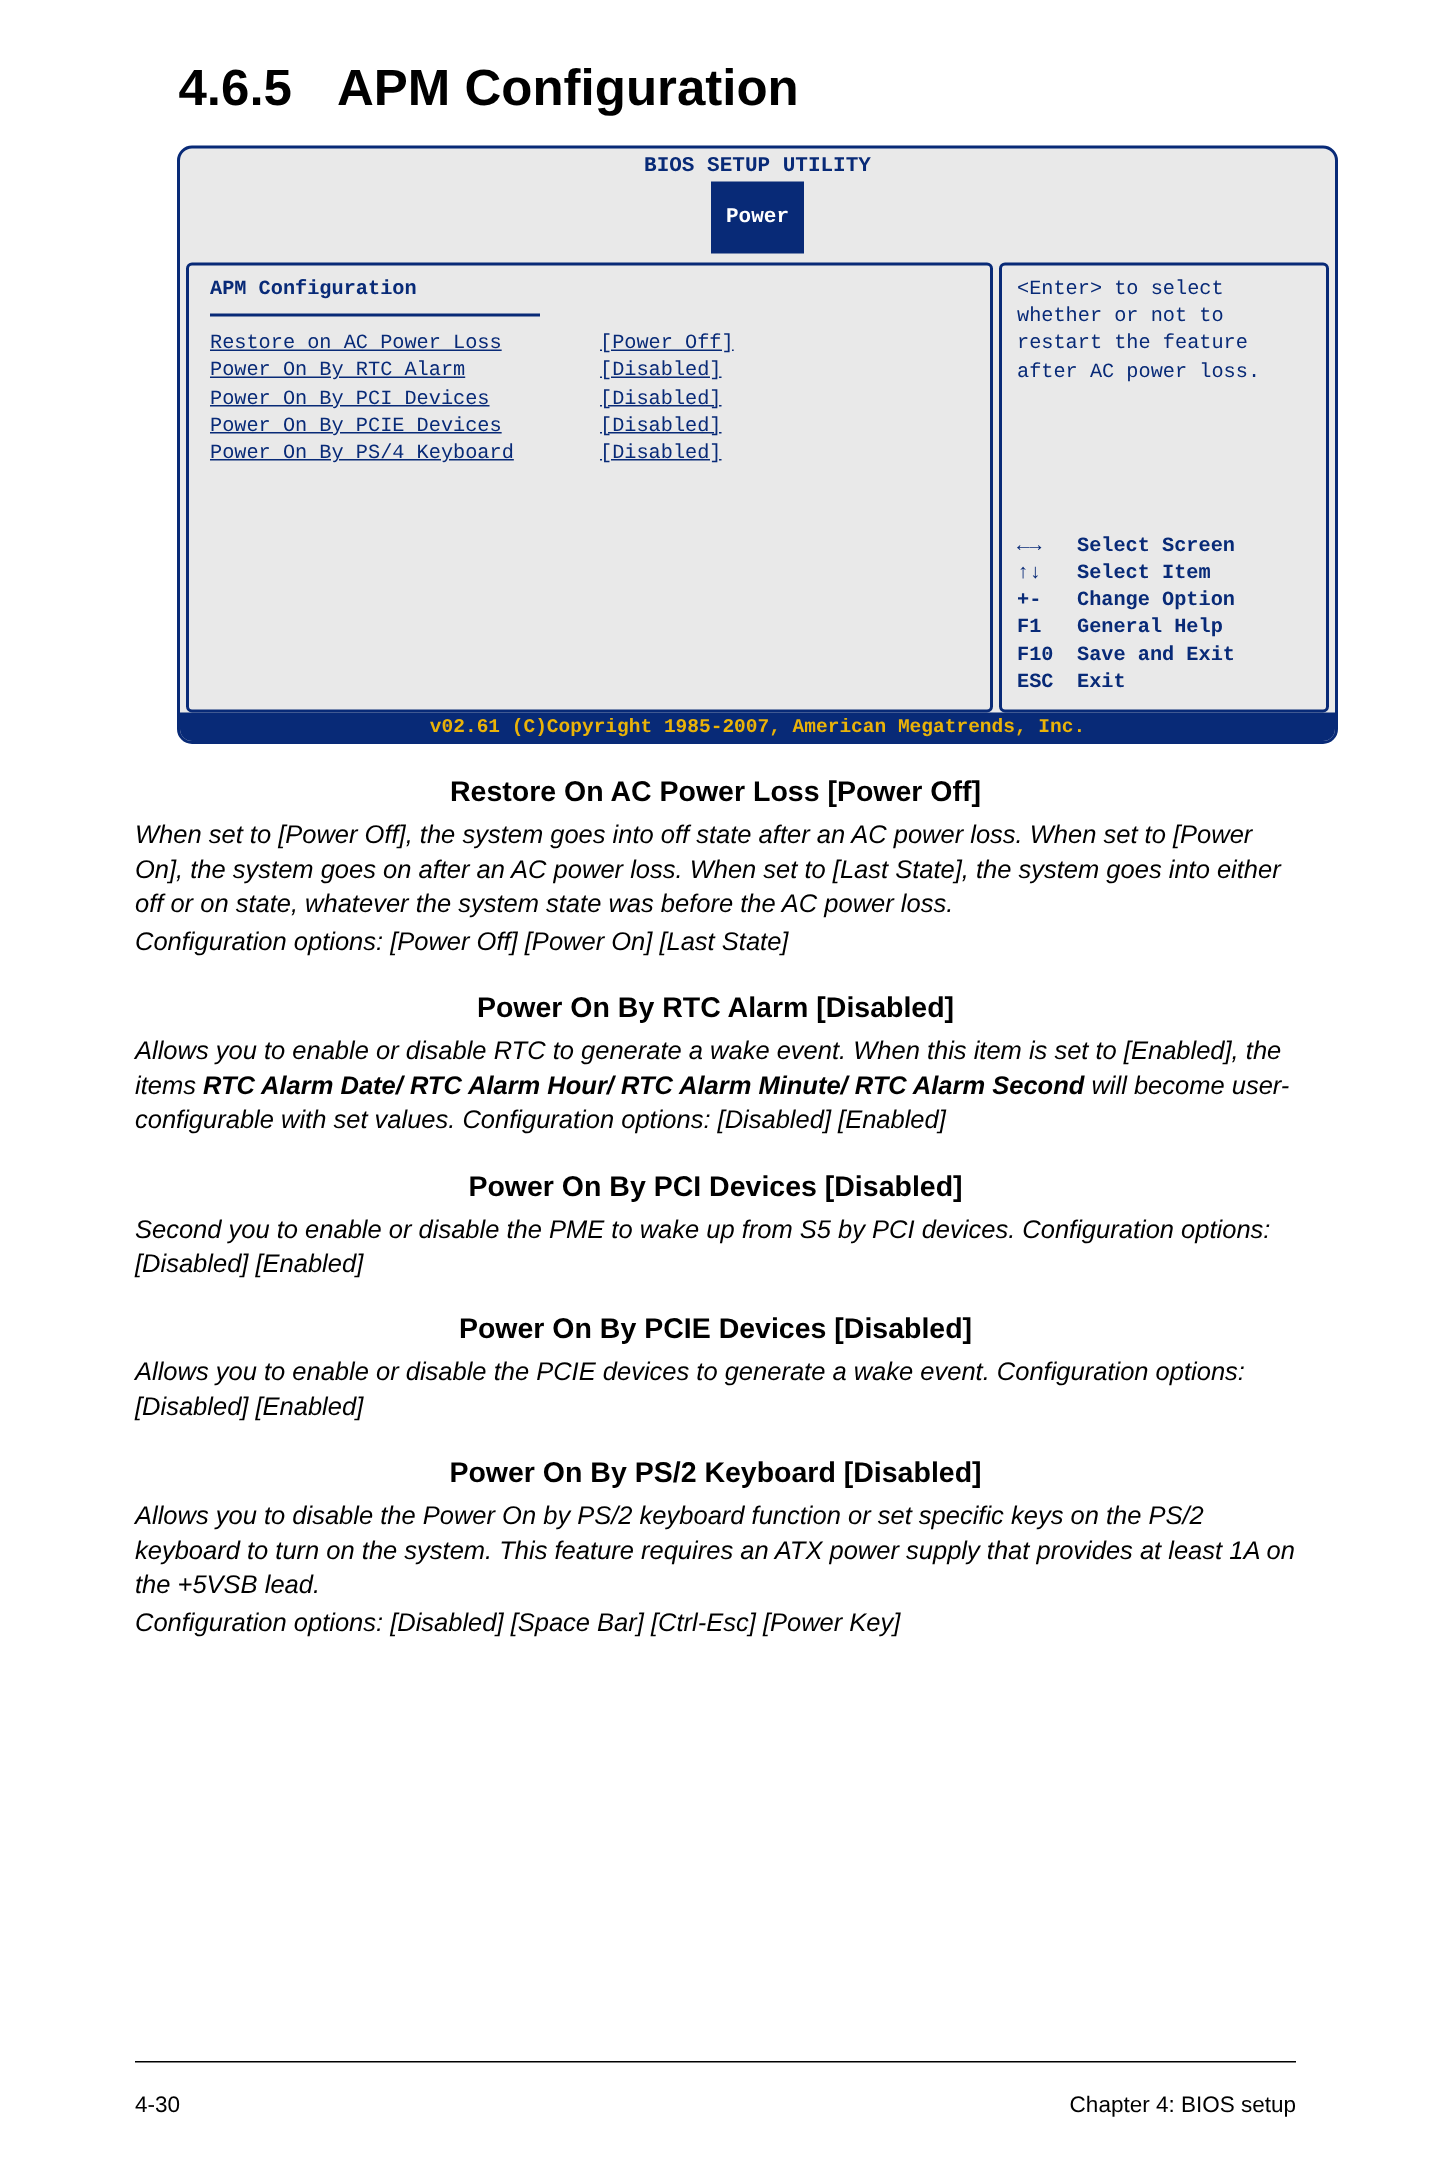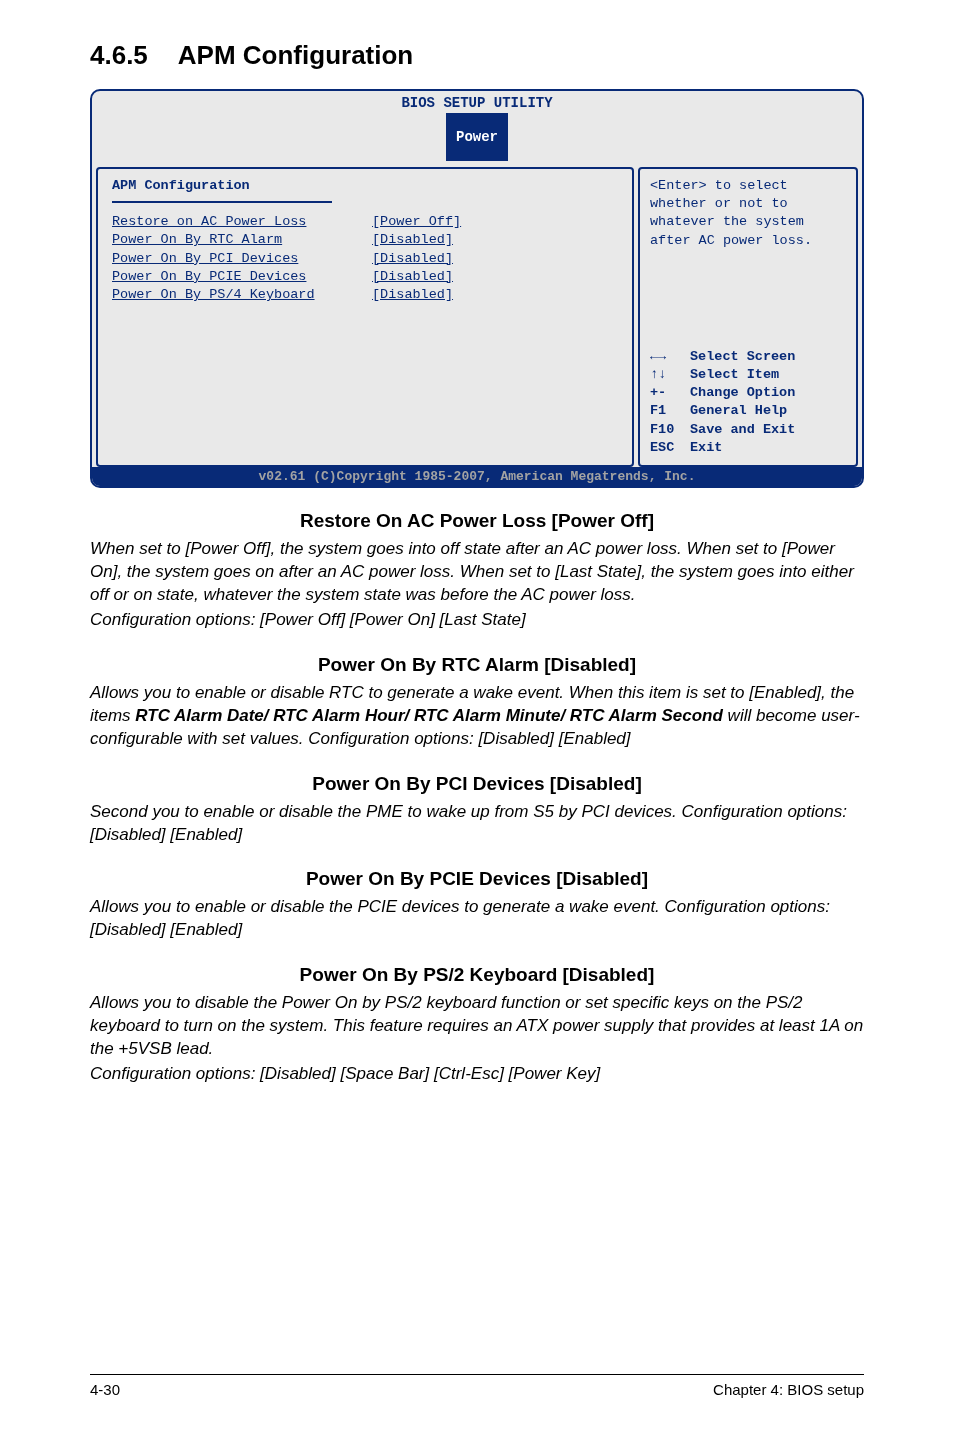--- a/index.html
+++ b/index.html
@@ -6,36 +6,38 @@
   body {
     width: 954px;
     height: 1438px;
     background: #ffffff;
     font-family: Arial, Helvetica, sans-serif;
     color: #000000;
     padding: 40px 90px 30px 90px;
     position: relative;
   }
   .section-heading {
-    font-size: 26px;
+    font-size: 34px;
     font-weight: bold;
     margin-bottom: 18px;
+    margin-left: 29px;
   }
   .section-number { display: inline-block; margin-right: 30px; }
 
   
   .bios-box {
     border: 2.5px solid #082a77;
     border-radius: 10px;
     background: #e9e9e9;
     width: 100%;
     position: relative;
     overflow: hidden;
     margin-bottom: 20px;
     font-family: "Courier New", monospace;
+    margin-left: 28px;
   }
   .bios-titlebar {
     text-align: center;
     padding-top: 4px;
     font-size: 14px;
     font-weight: bold;
   }
   .title-blue { color: #082a77; }
   .title-chip {
     display: inline-block;
@@ -84,21 +86,21 @@
   }
   .nav-help {
     font-weight: bold;
     color: #082a77;
     line-height: 1.35;
   }
   .nav-help .row { display: flex; }
   .nav-help .key { width: 40px; }
   .bios-footer {
     background: #082a77;
-    color: #a3a3a3;
+    color: #eab308;
     text-align: center;
     font-size: 13px;
     padding: 2px 0;
     font-family: "Courier New", monospace;
     font-weight: bold;
   }
 
   .sub-heading {
     font-size: 19px;
     font-weight: bold;
@@ -108,25 +110,25 @@
   }
   .body-text {
     font-size: 17px;
     line-height: 1.35;
     margin-bottom: 2px;
     font-style: italic;
   }
 
   .page-footer {
     position: absolute;
-    bottom: 40px;
+    bottom: 26px;
     left: 90px;
     right: 90px;
     border-top: 1px solid #000;
-    padding-top: 6px;
+    padding-top: 20px;
     display: flex;
     justify-content: space-between;
     font-size: 15px;
   }
 </style>
 </head>
 <body>
 
 <h2 class="section-heading">
   <span class="section-number">4.6.5</span><span>APM Configuration</span>
@@ -159,21 +161,21 @@
       </div>
       <div class="cfg-row">
         <span class="cfg-label">Power On By PS/4 Keyboard</span>
         <span class="cfg-val">[Disabled]</span>
       </div>
     </div>
     <div class="pane right-pane">
       <div>
         <div>&lt;Enter&gt; to select</div>
         <div>whether or not to</div>
-        <div>whatever the system</div>
+        <div>restart the feature</div>
         <div>after AC power loss.</div>
       </div>
       <div class="nav-help">
         <div class="row">
             <span class="key">←→</span>
             <span>Select Screen</span>
           </div>
         <div class="row">
             <span class="key">↑↓</span>
             <span>Select Item</span>

